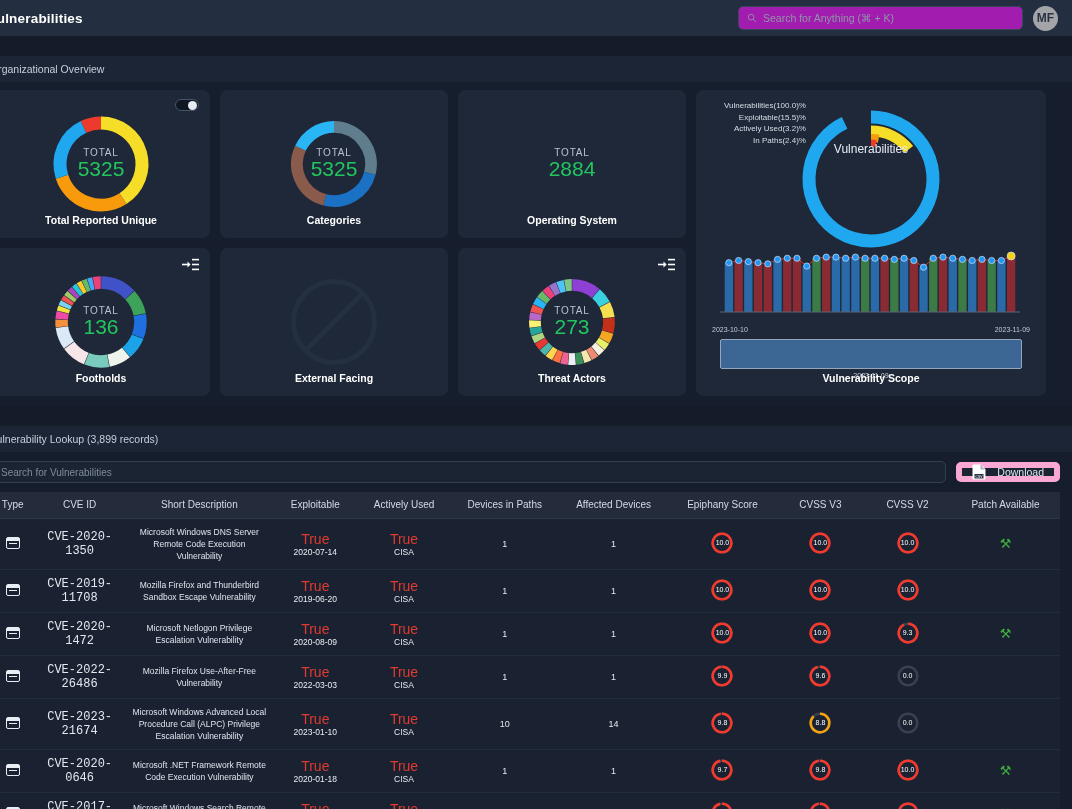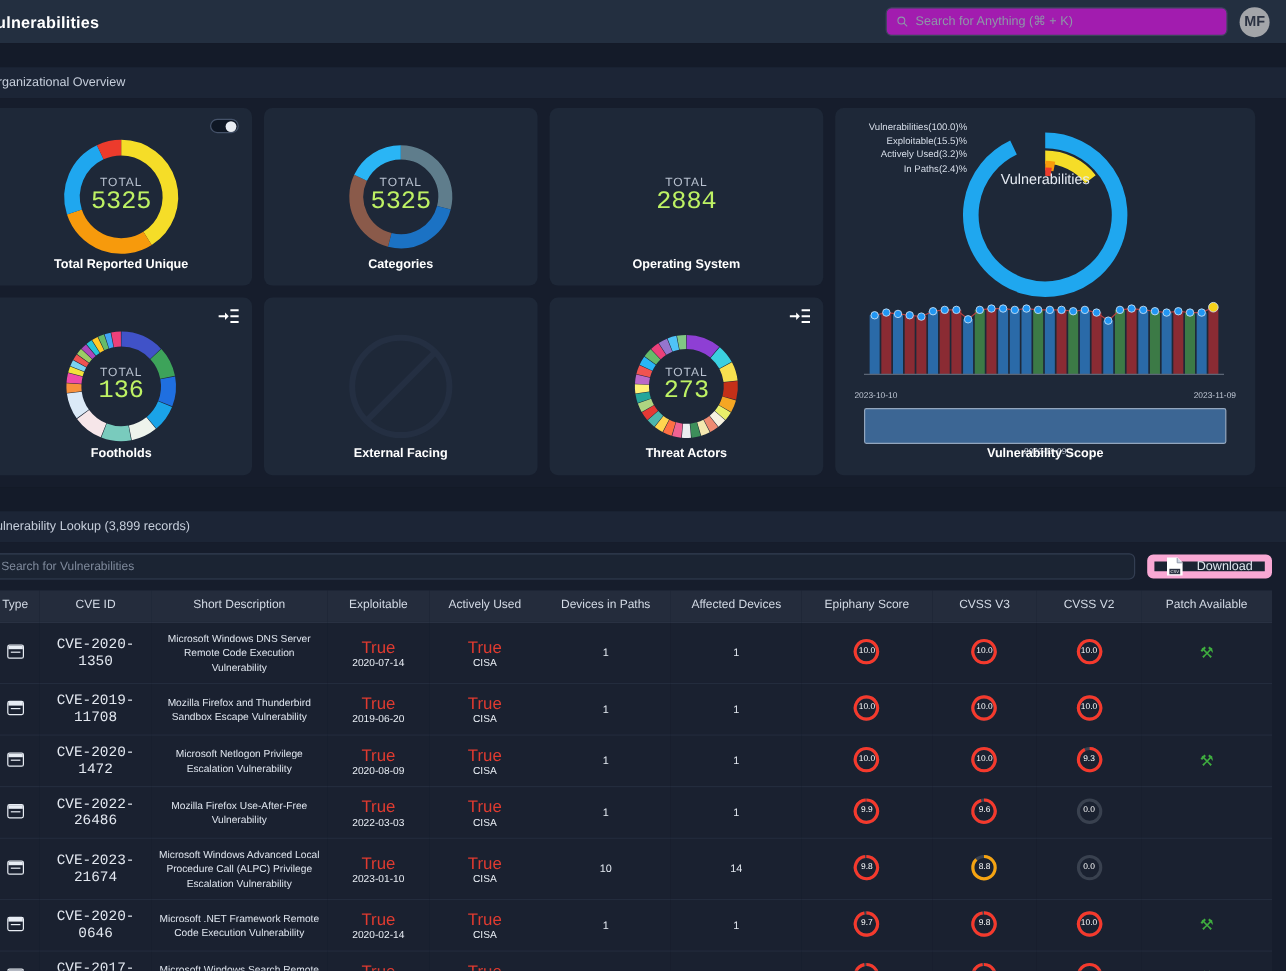--- a/index.html
+++ b/index.html
@@ -77,21 +77,21 @@
     width: 9px; height: 9px; border-radius: 50%; background: #e8ecf2;
   }
 
   
   .donut-wrap { position: relative; display: flex; align-items: center; justify-content: center; }
   .donut-center {
     position: absolute; inset: 0; display: flex; flex-direction: column;
     align-items: center; justify-content: center; pointer-events: none;
   }
   .donut-total { color: #b9c2d0; font-size: 10px; letter-spacing: .8px; }
-  .donut-value { color: #bef264; font-size: 21px; font-weight: 300; line-height: 1.05; font-family: Liberation Mono, monospace; }
+  .donut-value { color: #22c55e; font-size: 21px; font-weight: 300; line-height: 1.05; }
 
   .ban-circle {
     width: 86px; height: 86px; border-radius: 50%;
     border: 5px solid #242f42; position: relative;
   }
   .ban-circle::after {
     content: ""; position: absolute; left: 50%; top: -4px; width: 5px; height: 84px;
     background: #242f42; transform: translateX(-50%) rotate(45deg); transform-origin: center;
   }
 
@@ -626,21 +626,21 @@
                   <circle cx="12" cy="12" r="9.3" fill="none" stroke="#39414f" stroke-width="2.6"></circle>
                 </svg><span>0.0</span></div></td>
             <td></td>
           </tr>
           <tr>
             <td><span class="device-ico"></span></td>
             <td class="cve">CVE-2020-0646</td>
             <td class="desc">Microsoft .NET Framework Remote Code Execution Vulnerability</td>
             <td>
               <span class="flag-true">True</span>
-              <span class="flag-sub">2020-02-14</span>
+              <span class="flag-sub">2020-01-18</span>
             </td>
             <td>
               <span class="flag-true">True</span>
               <span class="flag-sub">CISA</span>
             </td>
             <td>1</td>
             <td>1</td>
             <td><div class="score"><svg width="24" height="24" viewBox="0 0 24 24">
                   <circle cx="12" cy="12" r="9.3" fill="none" stroke="#39414f" stroke-width="2.6"></circle>
                   <path d="M 12 2.6999999999999993 A 9.3 9.3 0 1 1 10.257353774352762 2.864728568223194" stroke="#f5392c" stroke-width="2.6" fill="none"></path>

